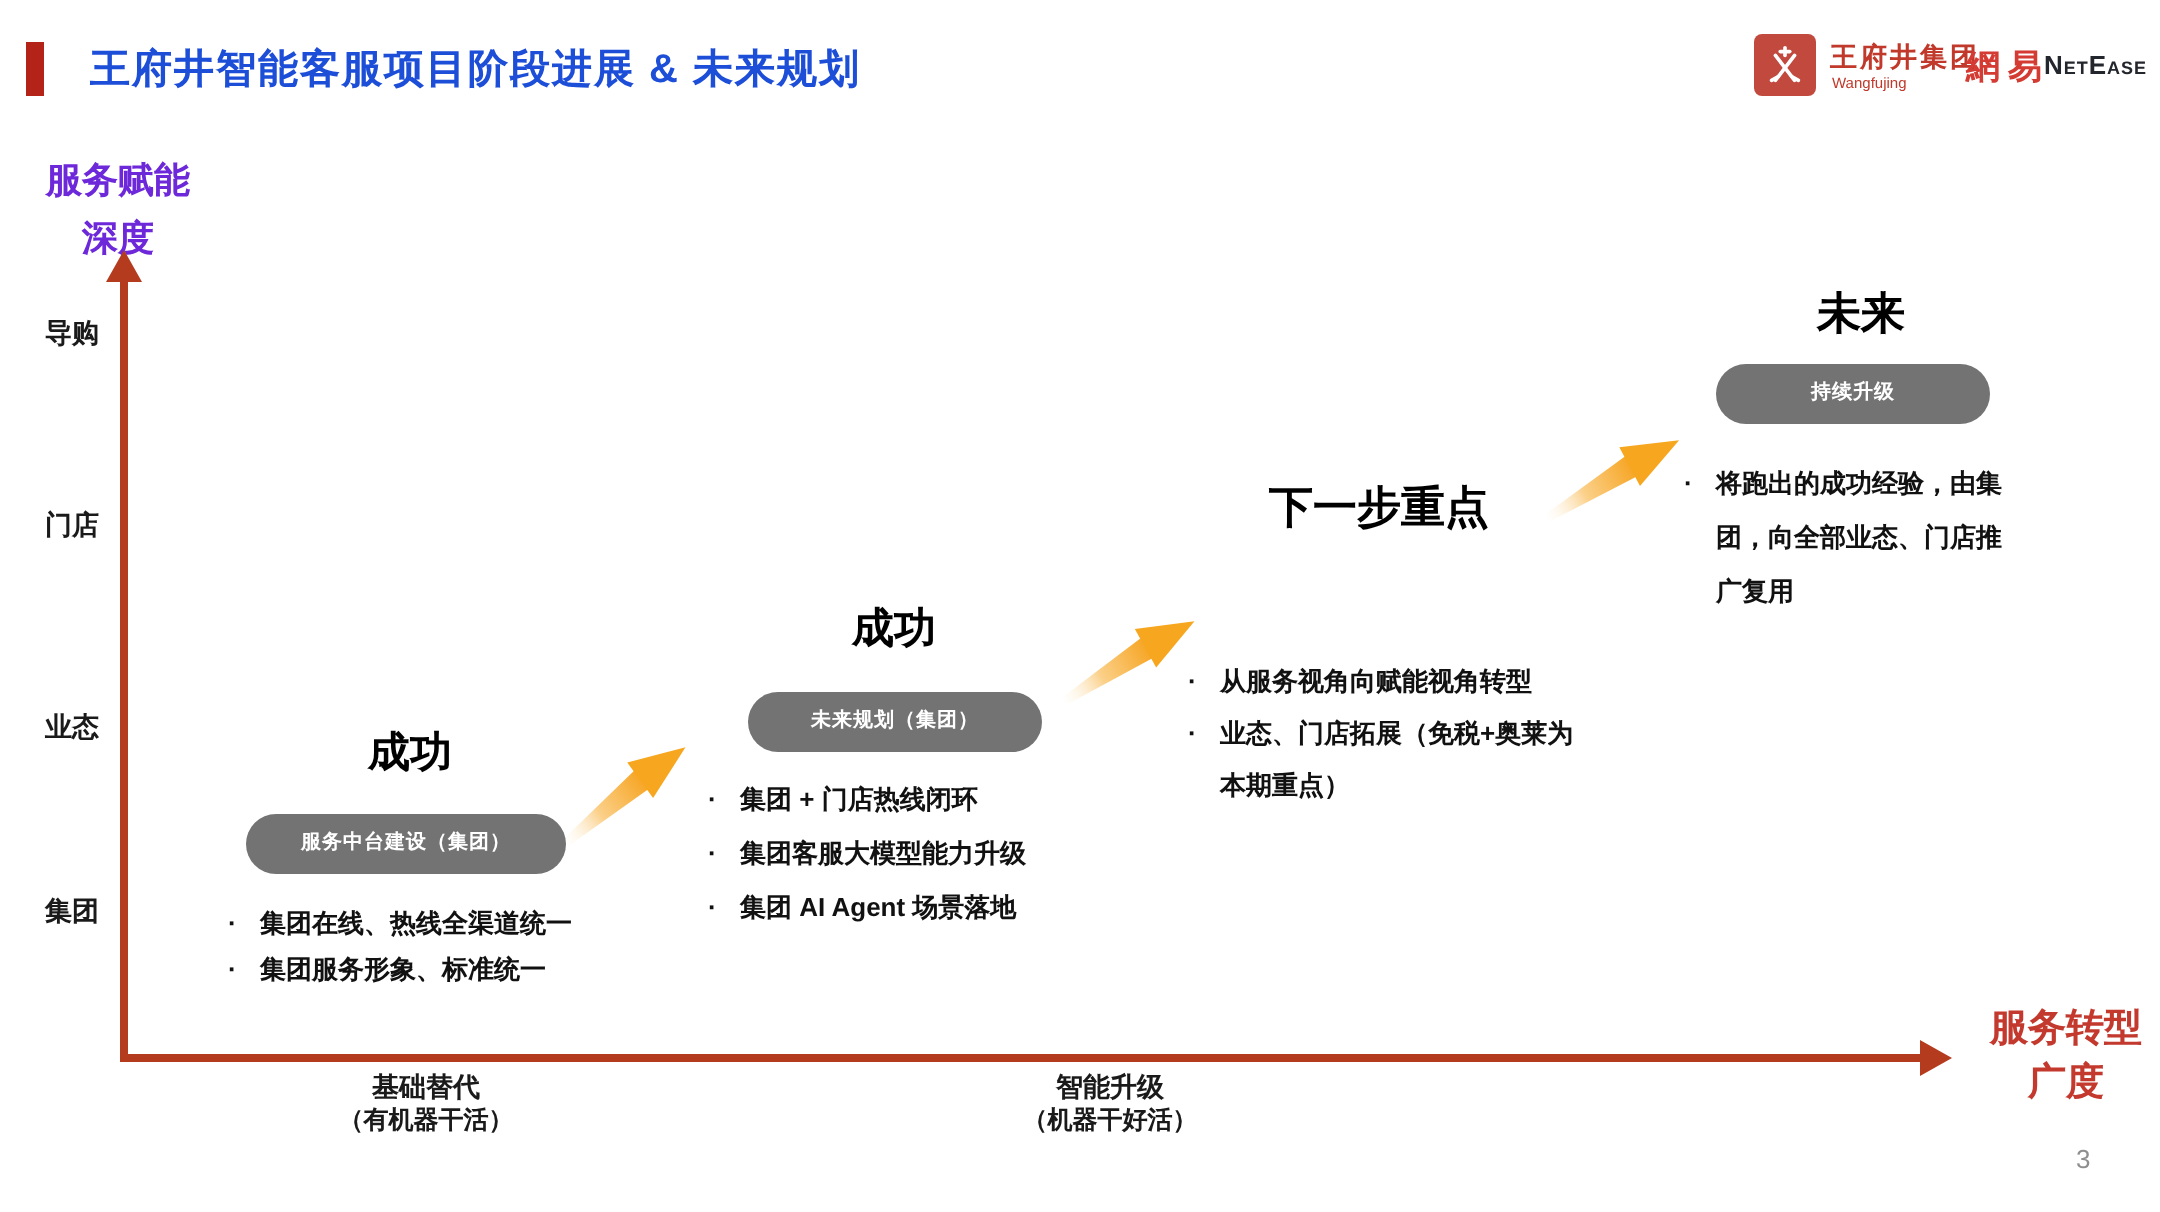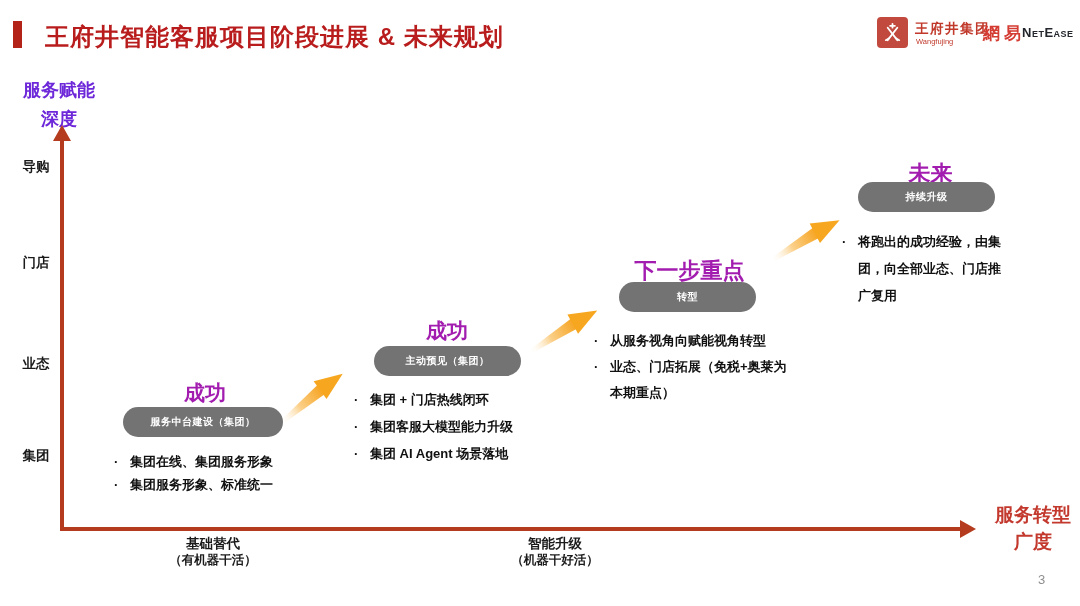--- a/index.html
+++ b/index.html
@@ -1,21 +1,21 @@
 <!DOCTYPE html>
 <html><head>
 <meta charset="utf-8">
 <style>
   * { margin:0; padding:0; box-sizing:border-box; }
   body { background:#e8e8e8; font-family:"Liberation Sans", sans-serif; }
   .slide { position:relative; width:1080px; height:606px; background:#ffffff; overflow:hidden; margin:0 auto; }
 
   
   .title-bar { position:absolute; left:13px; top:21px; width:9px; height:27px; background:#b42318; }
-  .page-title { position:absolute; left:45px; top:21px; font-size:24px; font-weight:bold; color:#b91c1c; letter-spacing:1px; }
+  .page-title { position:absolute; left:45px; top:21px; font-size:20px; font-weight:bold; color:#1d4ed8; letter-spacing:1px; }
 
   
   .wf-logo-box { position:absolute; left:877px; top:17px; width:31px; height:31px; background:#c1493e; border-radius:4px; display:flex; align-items:center; justify-content:center; }
   .wf-name { position:absolute; left:915px; top:20px; font-size:13.5px; font-weight:600; color:#c0392b; letter-spacing:1.5px; }
   .wf-sub { position:absolute; left:916px; top:37px; font-size:7.5px; color:#c0392b; }
   .ne-cn { position:absolute; left:983px; top:22px; font-size:17px; font-weight:bold; color:#d43c33; letter-spacing:4px; }
   .ne-en { position:absolute; left:1022px; top:25px; font-size:13px; font-weight:bold; color:#23262d; font-variant:small-caps; letter-spacing:0.5px; }
 
   
   .y-title { position:absolute; left:6px; top:76px; width:106px; text-align:center; font-size:18px; font-weight:bold; color:#6d28d9; line-height:29px; }
@@ -23,21 +23,21 @@
   .y-axis { position:absolute; left:60px; top:140px; width:4px; height:390px; background:#b43b1e; }
   .y-arrowhead { position:absolute; left:53px; top:125px; width:0; height:0; border-left:9px solid transparent; border-right:9px solid transparent; border-bottom:16px solid #b43b1e; }
   .x-axis { position:absolute; left:60px; top:527px; width:902px; height:4px; background:#b43b1e; }
   .x-arrowhead { position:absolute; left:960px; top:520px; width:0; height:0; border-top:9px solid transparent; border-bottom:9px solid transparent; border-left:16px solid #b43b1e; }
   .y-tick { position:absolute; left:16px; width:40px; text-align:center; font-size:13.5px; font-weight:bold; color:#1a1a1a; }
   .x-tick { position:absolute; top:535px; width:110px; text-align:center; color:#1a1a1a; }
   .x-tick .l1 { font-size:13.5px; font-weight:bold; line-height:17px; }
   .x-tick .l2 { font-size:12.5px; font-weight:bold; line-height:16px; }
 
   
-  .stage-header { position:absolute; text-align:center; font-weight:bold; color:#a21caf;margin-top:17px; }
+  .stage-header { position:absolute; text-align:center; font-weight:bold; color:#000000; }
   .badge { position:absolute; height:30px; line-height:30px; border-radius:16px; background:#737373; color:#ffffff; font-size:10px; font-weight:bold; text-align:center; letter-spacing:0.5px; }
   .bullets { position:absolute; list-style:none; }
   .bullets li { display:flex; align-items:flex-start; color:#111; font-weight:bold; font-size:13px; }
   .bullets .dot { width:18px; flex:0 0 18px; text-align:left; padding-left:2px; }
   .bullets .txt { display:block; }
 
   
   .arrow { position:absolute; width:80px; height:24px; }
   .hidden-defs { position:absolute; width:0; height:0; }
 
@@ -117,47 +117,46 @@
   <svg class="arrow" style="left:766px; top:226px; transform:rotate(-28deg);" viewBox="0 0 80 24">
     <polygon points="0,13.5 53,6 53,18 0,17.5" fill="url(#arrowGrad)"></polygon>
     <polygon points="50,1 78,12 50,23" fill="#f7a71f"></polygon>
   </svg>
 
   <div class="stage-header" style="left:150px; top:362px; width:110px; font-size:21px;">成功</div>
   <div class="badge" style="left:123px; top:407px; width:160px;">服务中台建设（集团）</div>
   <ul class="bullets" style="left:112px; top:450px; width:210px;">
     <li style="line-height:23px;">
         <span class="dot">·</span>
-        <span class="txt">集团在线、集团服务形象</span>
+        <span class="txt">集团在线、热线全渠道统一</span>
       </li>
     <li style="line-height:23px;">
         <span class="dot">·</span>
         <span class="txt">集团服务形象、标准统一</span>
       </li>
   </ul>
 
   <div class="stage-header" style="left:392px; top:300px; width:110px; font-size:21px;">成功</div>
-  <div class="badge" style="left:374px; top:346px; width:147px;">主动预见（集团）</div>
+  <div class="badge" style="left:374px; top:346px; width:147px;">未来规划（集团）</div>
   <ul class="bullets" style="left:352px; top:386px; width:215px;">
     <li style="line-height:27px;">
         <span class="dot">·</span>
         <span class="txt">集团 + 门店热线闭环</span>
       </li>
     <li style="line-height:27px;">
         <span class="dot">·</span>
         <span class="txt">集团客服大模型能力升级</span>
       </li>
     <li style="line-height:27px;">
         <span class="dot">·</span>
         <span class="txt">集团 AI Agent 场景落地</span>
       </li>
   </ul>
 
   <div class="stage-header" style="left:612px; top:239px; width:155px; font-size:22px;">下一步重点</div>
-  <div class="badge" style="left:619px; top:282px; width:137px;">转型</div>
   <ul class="bullets" style="left:592px; top:328px; width:220px;">
     <li style="line-height:26px;">
         <span class="dot">·</span>
         <span class="txt">从服务视角向赋能视角转型</span>
       </li>
     <li style="line-height:26px;">
         <span class="dot">·</span>
         <span class="txt" style="width:188px;">业态、门店拓展（免税+奥莱为本期重点）</span>
       </li>
   </ul>

